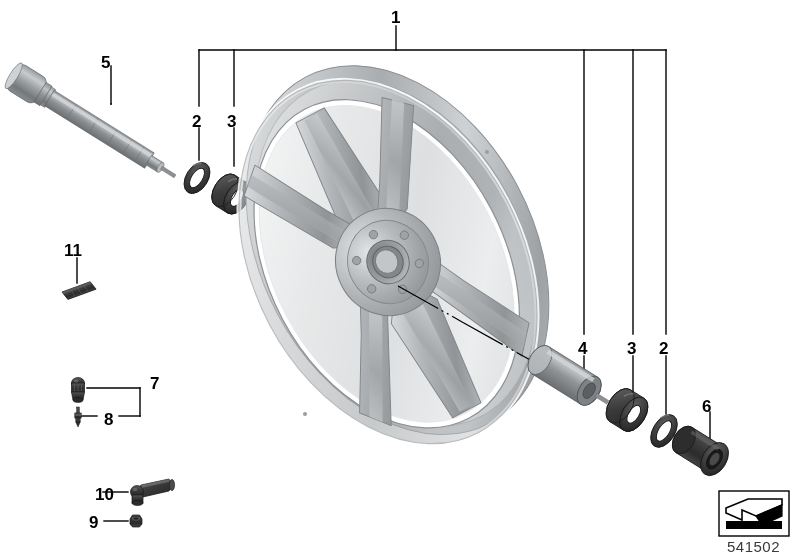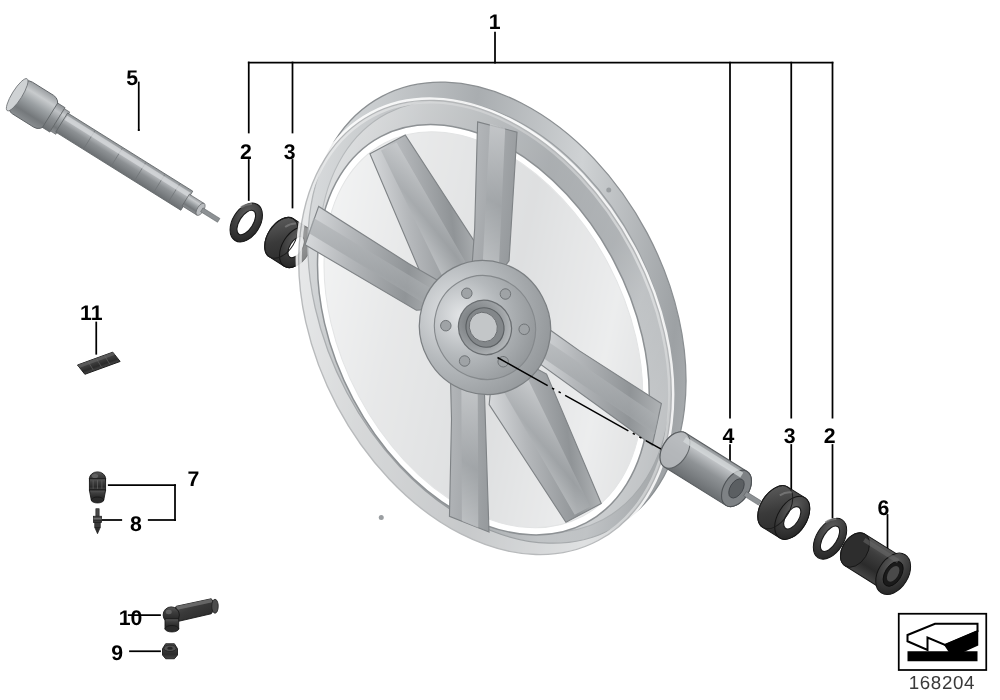--- a/index.html
+++ b/index.html
@@ -372,15 +372,15 @@
   <div class="callout" style="left:64px;  top:242px;">11</div>
   <div class="callout" style="left:578px; top:340px;">4</div>
   <div class="callout" style="left:627px; top:340px;">3</div>
   <div class="callout" style="left:659px; top:340px;">2</div>
   <div class="callout" style="left:150px; top:375px;">7</div>
   <div class="callout" style="left:104px; top:411px;">8</div>
   <div class="callout" style="left:702px; top:398px;">6</div>
   <div class="callout" style="left:95px;  top:486px;">10</div>
   <div class="callout" style="left:89px;  top:514px;">9</div>
 
-  <div class="partno" style="left:727px; top:538px;">168204</div>
+  <div class="partno" style="left:727px; top:538px;">541502</div>
 
 </div>
 
 </body></html>

